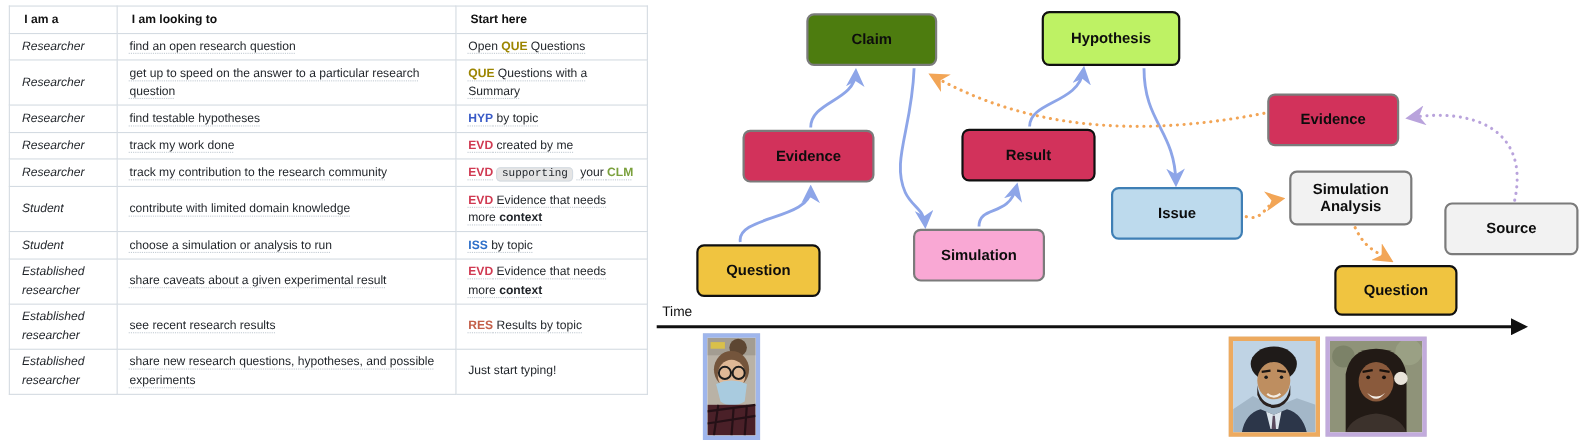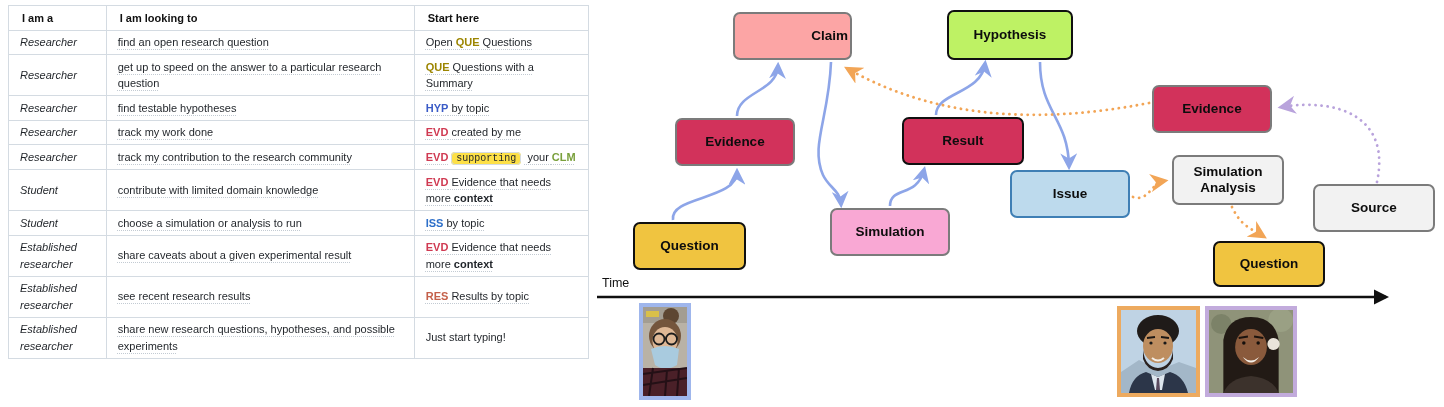--- a/index.html
+++ b/index.html
@@ -19,21 +19,21 @@
   td.goal-cell{width:288px;}
   td.start-cell{width:152px;}
   .lnk{
     text-decoration-line:underline;text-decoration-style:dotted;
     text-decoration-color:#c3cbd3;text-decoration-thickness:1px;
     text-underline-offset:3px;
   }
   .badge{font-weight:700;}
   code.chip{
     font-family:"Liberation Mono", monospace;font-size:10px;
-    background:#fde047;border:1px solid #d4dbe2;border-radius:4px;
+    background:#e5e5e5;border:1px solid #d4dbe2;border-radius:4px;
     padding:0 4px;margin:0 3px;
   }
   
   .diagram{position:absolute;left:0;top:0;width:1444px;height:407px;}
   svg.edges{position:absolute;left:0;top:0;}
   .node{
     position:absolute;box-sizing:border-box;border-style:solid;border-radius:7px;
     display:flex;align-items:center;justify-content:center;text-align:center;
     font-weight:700;font-size:13.5px;color:#0d0d0d;line-height:1.15;padding:2px;
   }
@@ -146,30 +146,30 @@
     <g fill="none" stroke="#b9a3dc" stroke-width="2.8" stroke-linecap="round" stroke-dasharray="0.1 6">
       <path d="M1377,182 C1391,116 1337,98 1282,107" marker-end="url(#mp)"></path>
     </g>
 
     <line x1="597" y1="297" x2="1386" y2="297" stroke="#101010" stroke-width="2.6" marker-end="url(#mk)"></line>
   </svg>
 
   <div class="time-label">Time</div>
 
   <div>
-      <div class="node" style="left: 733px; top: 12px; width: 119px; height: 48px; background: #fca5a5; border-color: rgb(123, 123, 123); border-width: 2px; justify-content: flex-end;">
+      <div class="node" style="left: 733px; top: 12px; width: 119px; height: 48px; background: #4d7c0f; border-color: rgb(123, 123, 123); border-width: 2px;">
         <span>Claim</span>
       </div>
       <div class="node" style="left: 947px; top: 10px; width: 126px; height: 50px; background: #bef264; border-color: rgb(16, 16, 16); border-width: 2.5px;">
         <span>Hypothesis</span>
       </div>
       <div class="node" style="left: 675px; top: 118px; width: 120px; height: 48px; background: rgb(210, 50, 91); border-color: rgb(123, 123, 123); border-width: 2px;">
         <span>Evidence</span>
       </div>
-      <div class="node" style="left: 874px; top: 117px; width: 122px; height: 48px; background: rgb(210, 50, 91); border-color: rgb(16, 16, 16); border-width: 2.5px; margin-left: 28px;">
+      <div class="node" style="left: 874px; top: 117px; width: 122px; height: 48px; background: rgb(210, 50, 91); border-color: rgb(16, 16, 16); border-width: 2.5px;">
         <span>Result</span>
       </div>
       <div class="node" style="left: 1152px; top: 85px; width: 120px; height: 48px; background: rgb(210, 50, 91); border-color: rgb(123, 123, 123); border-width: 2px;">
         <span>Evidence</span>
       </div>
       <div class="node" style="left: 1010px; top: 170px; width: 120px; height: 48px; background: rgb(189, 218, 237); border-color: rgb(63, 127, 181); border-width: 2.5px;">
         <span>Issue</span>
       </div>
       <div class="node" style="left: 830px; top: 208px; width: 120px; height: 48px; background: #f9a8d4; border-color: rgb(123, 123, 123); border-width: 2px;">
         <span>Simulation</span>

